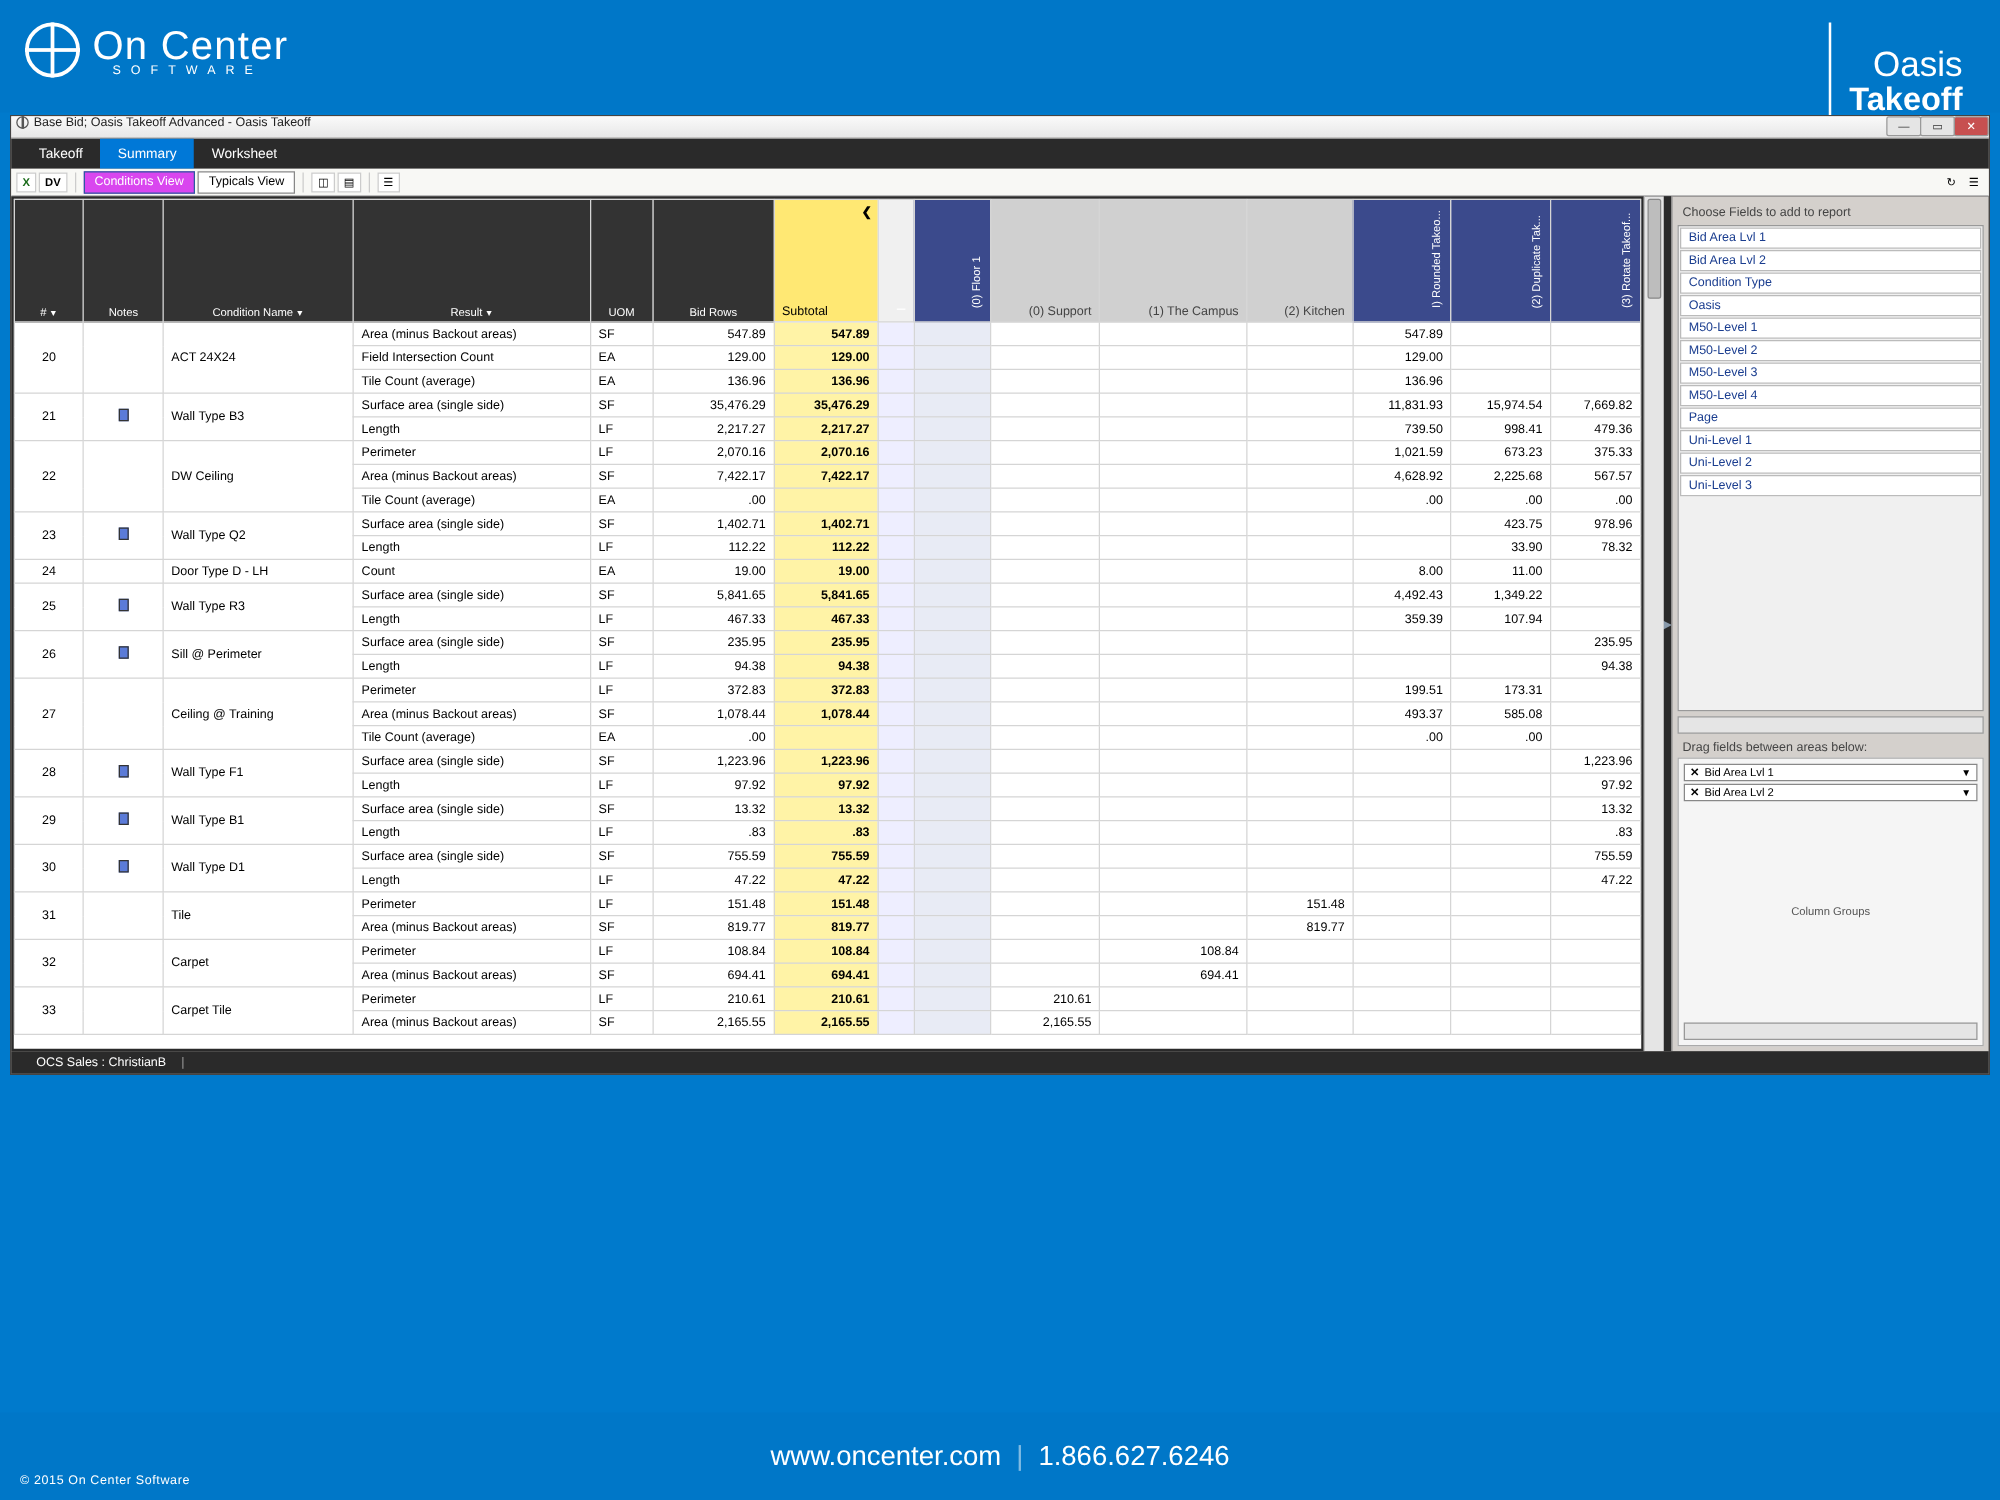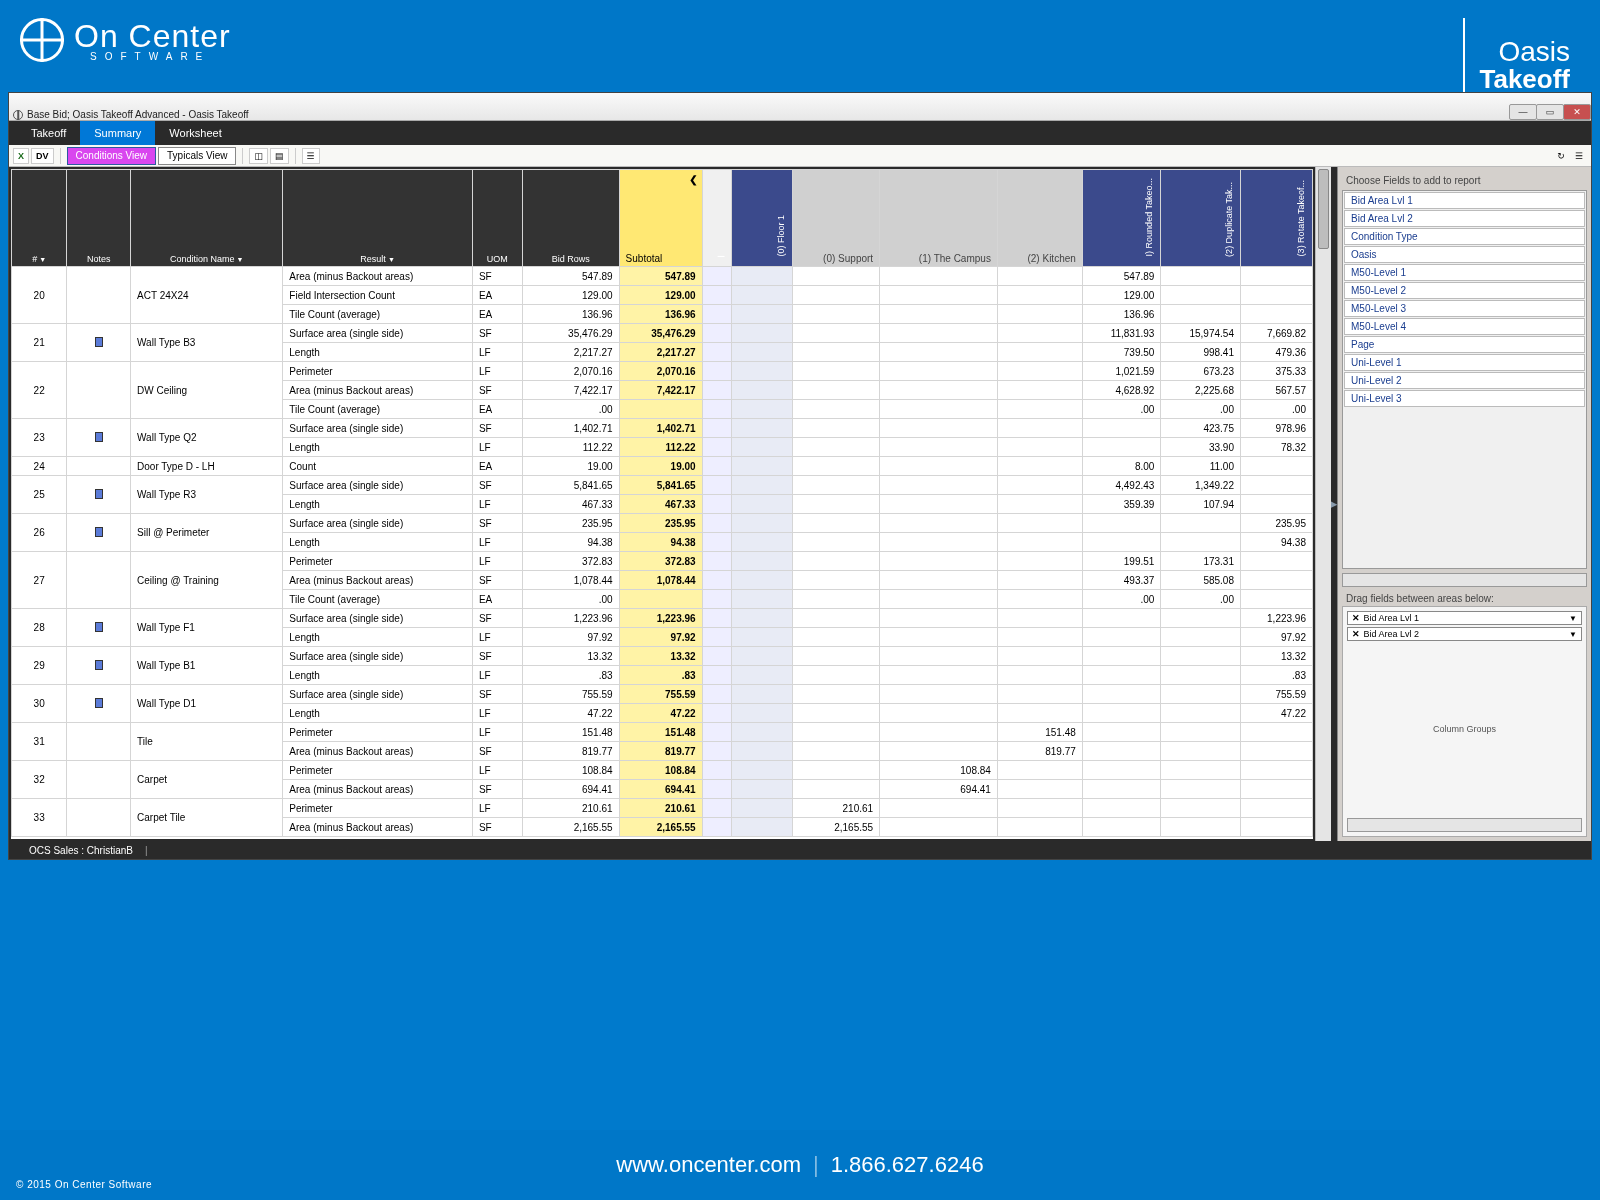--- a/index.html
+++ b/index.html
@@ -9,21 +9,21 @@
 .logo-circle { width: 44px; height: 44px; border: 3px solid #fff; border-radius: 50%; position: relative; }
 .logo-circle::before { content: ""; position: absolute; left: 50%; top: -3px; bottom: -3px; width: 3px; background: #fff; transform: translateX(-50%); }
 .logo-circle::after { content: ""; position: absolute; top: 50%; left: -3px; right: -3px; height: 3px; background: #fff; transform: translateY(-50%); }
 .logo-text { display: flex; flex-direction: column; }
 .logo-text .main { font-size: 32px; font-weight: 500; letter-spacing: 1px; }
 .logo-text .sub { font-size: 10px; letter-spacing: 8px; margin-top: -4px; margin-left: 16px; }
 .logo-right { display: flex; flex-direction: column; align-items: flex-end; margin-top: 8px; margin-right: 10px; padding-left: 14px; border-left: 2px solid #fff; }
 .logo-right .t1 { font-size: 28px; font-weight: 400; line-height: 1; margin-top: 20px; }
 .logo-right .t2 { font-size: 26px; font-weight: 700; line-height: 1; }
 .app-frame { position: absolute; left: 8px; right: 8px; top: 92px; height: 768px; background: #d4d0cc; border: 1px solid #444; display: flex; flex-direction: column; }
-.titlebar { height: 28px; background: linear-gradient(#fafafa, #e7e7e7); display: flex; align-items: flex-end; border-bottom: 1px solid #aaa; font-size: 10px; }
+.titlebar { height: 18px; background: linear-gradient(#fafafa, #e7e7e7); display: flex; align-items: flex-start; border-bottom: 1px solid #aaa; font-size: 10px; }
 .titlebar-icon { width: 10px; height: 10px; border: 1.5px solid #555; border-radius: 50%; margin: 0 4px; position: relative; }
 .titlebar-icon::before { content: ""; position: absolute; left: 50%; top: -1px; bottom: -1px; width: 1.5px; background: #555; transform: translateX(-50%); }
 .titlebar-text { flex: 1; color: #222; }
 .win-ctrl { display: flex; }
 .win-btn { width: 28px; height: 16px; background: #e5e5e5; border: 1px solid #999; border-radius: 2px; margin-left: -1px; display: flex; align-items: center; justify-content: center; font-size: 9px; color: #333; }
 .win-btn.close { background: #c75050; color: #fff; }
 .tabs-row { height: 24px; background: #2a2a2a; display: flex; align-items: stretch; padding-left: 8px; }
 .tab { color: #fff; padding: 0 14px; display: flex; align-items: center; font-size: 11px; cursor: pointer; }
 .tab.active { background: #0078d7; }
 .toolbar-row { height: 22px; background: #f8f8f5; border-bottom: 1px solid #bbb; display: flex; align-items: center; padding: 0 4px; gap: 2px; }

